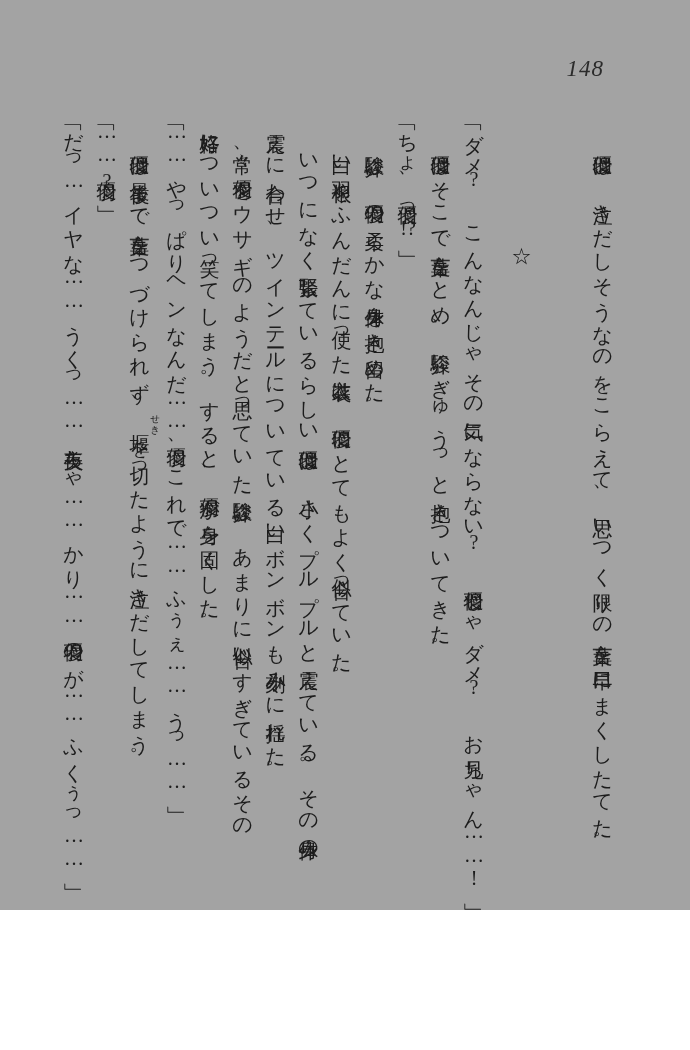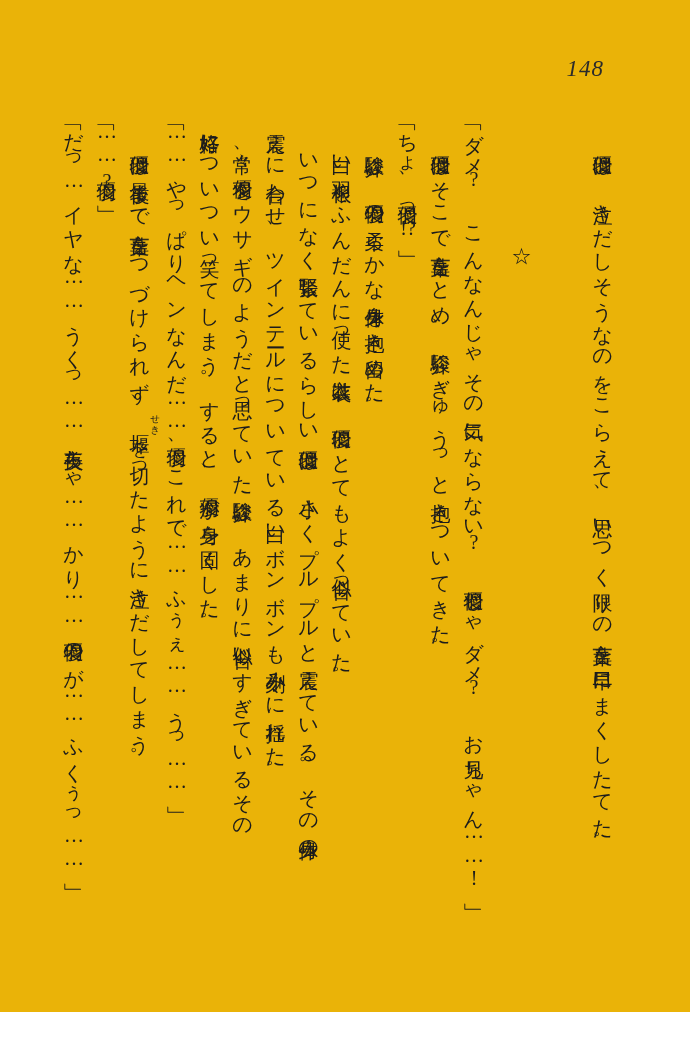--- a/index.html
+++ b/index.html
@@ -1,20 +1,20 @@
 <!DOCTYPE html>
 <html lang="ja"><head>
 <meta charset="utf-8">
 <style>
   html, body { margin: 0; padding: 0; }
   .page {
     position: relative;
     width: 690px;
-    height: 1012px;
-    background: #eab308;
+    height: 910px;
+    background: #a3a3a3;
     color: #1c1c1c;
     font-family: "Liberation Serif", "DejaVu Serif", serif;
     overflow: hidden;
   }
   .page-number {
     position: absolute;
     top: 56px;
     right: 86px;
     font-size: 23px;
     font-style: italic;

